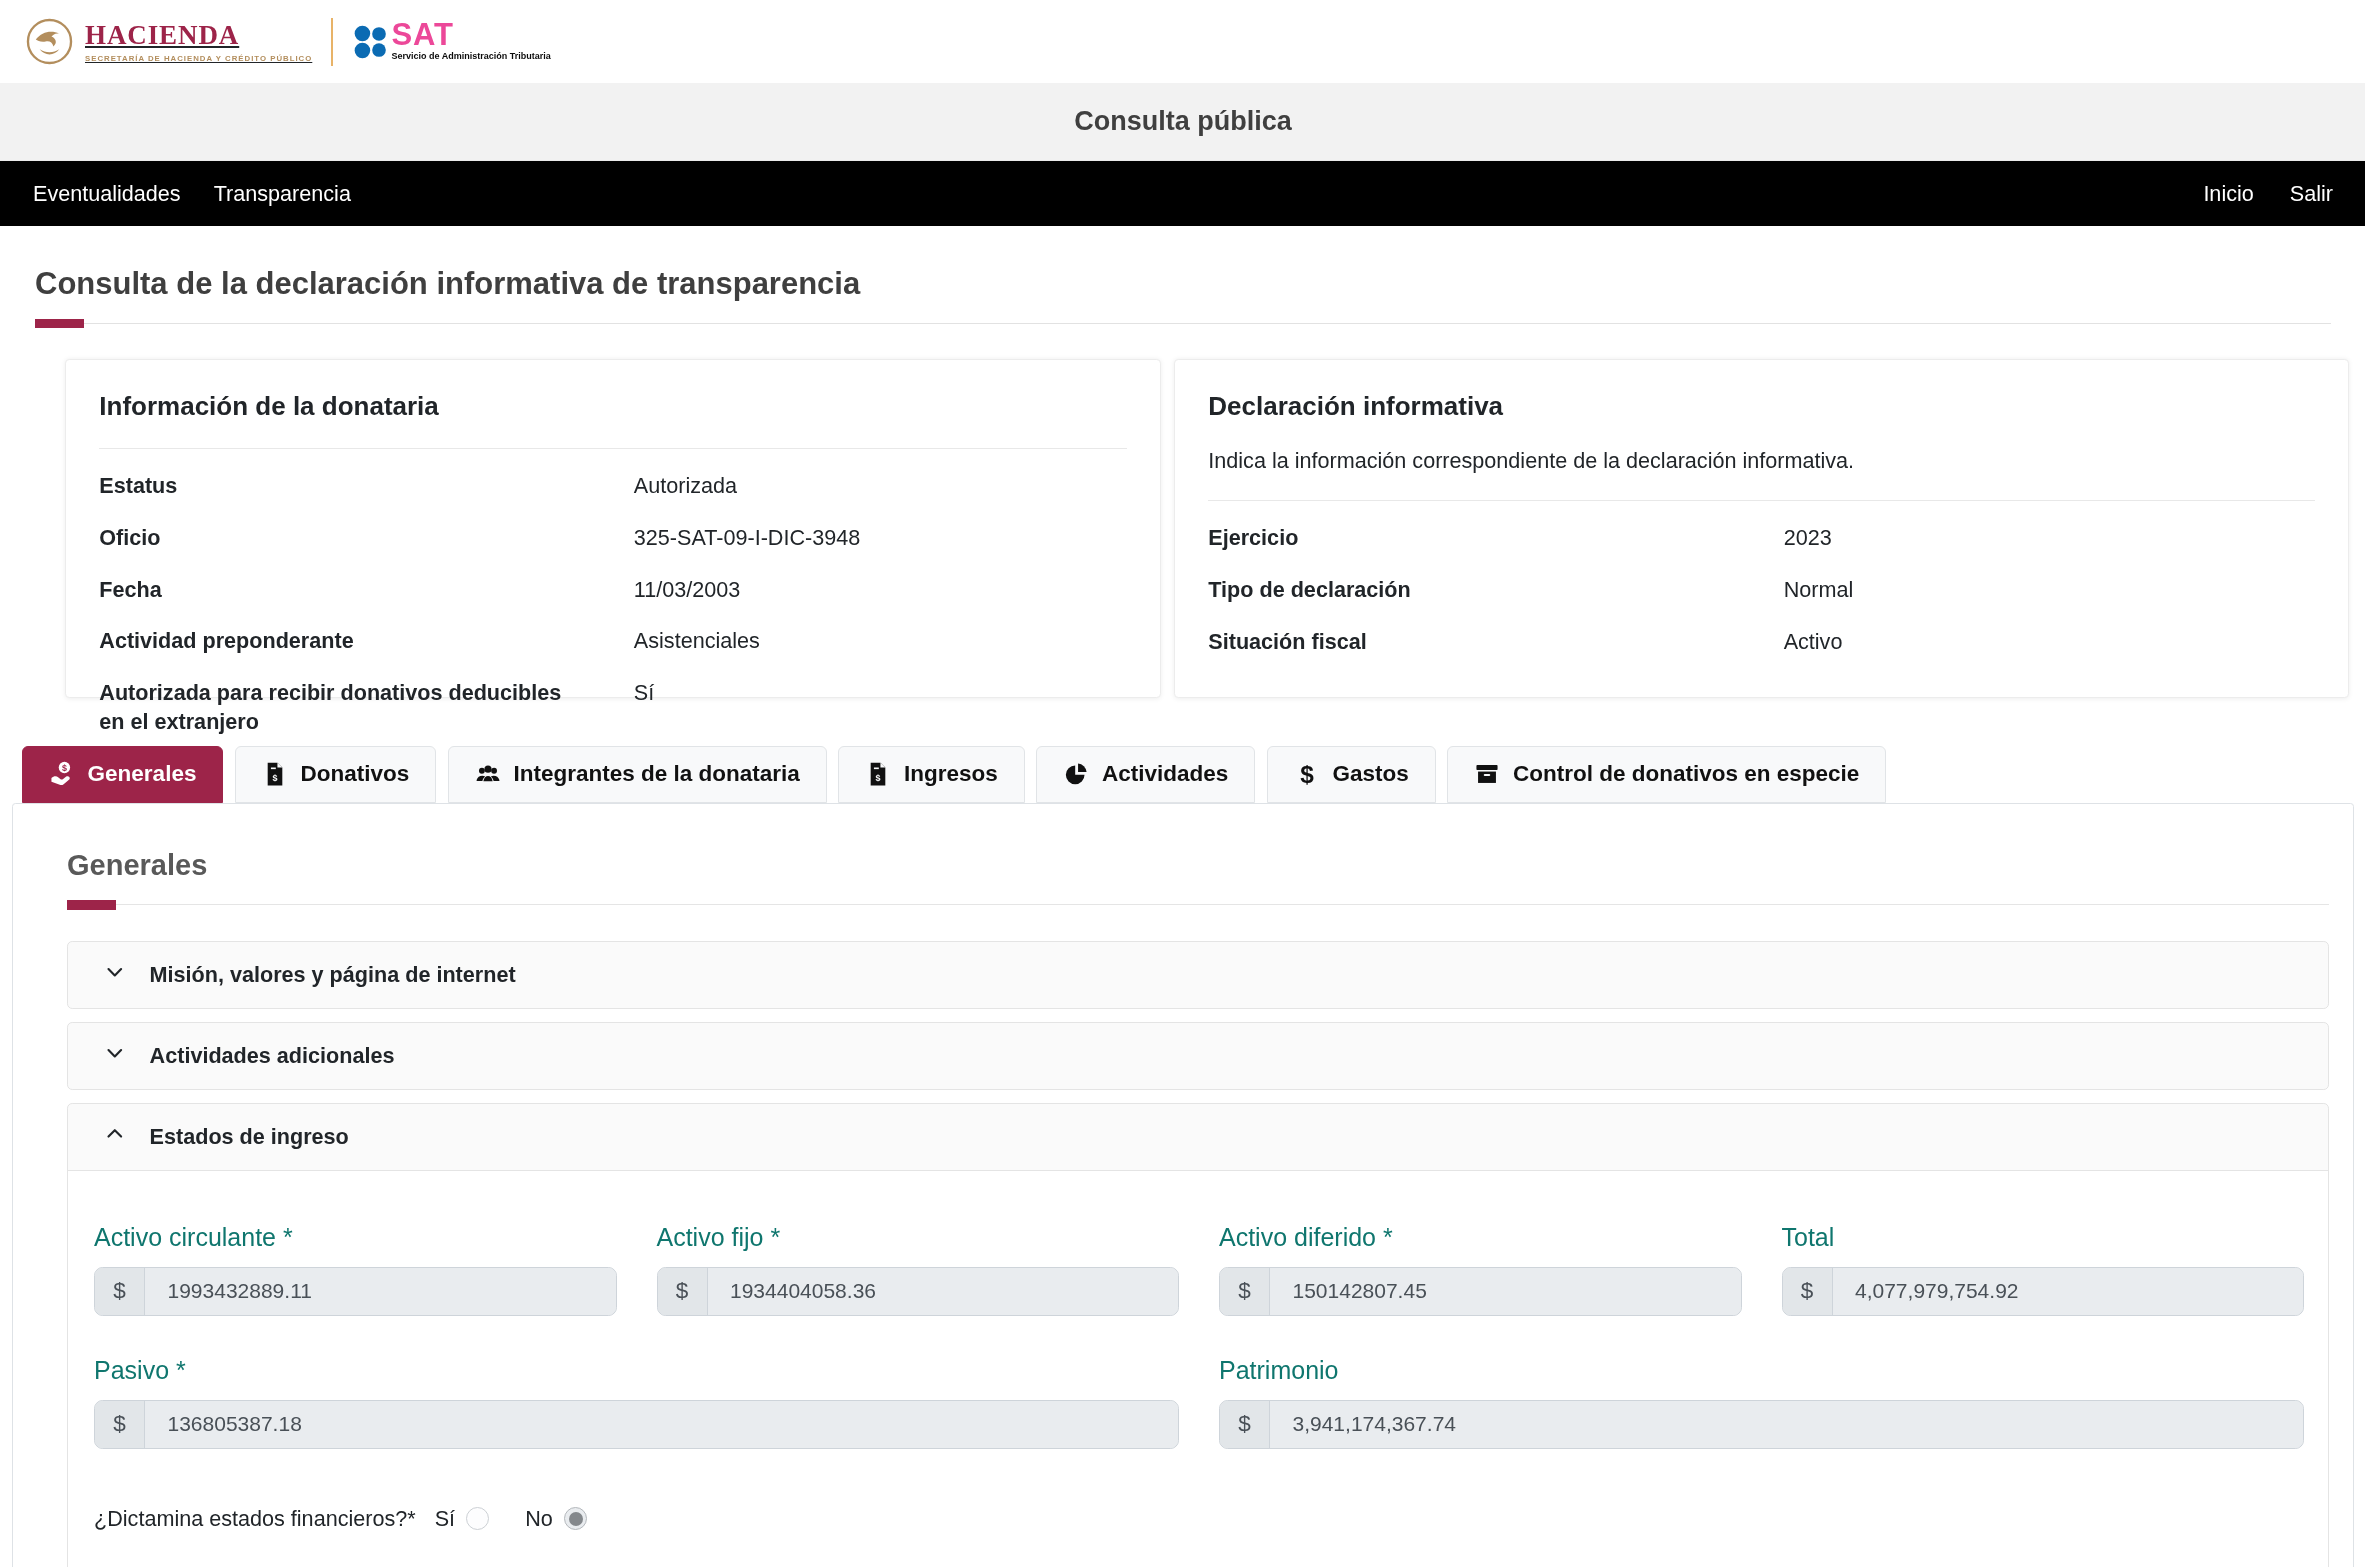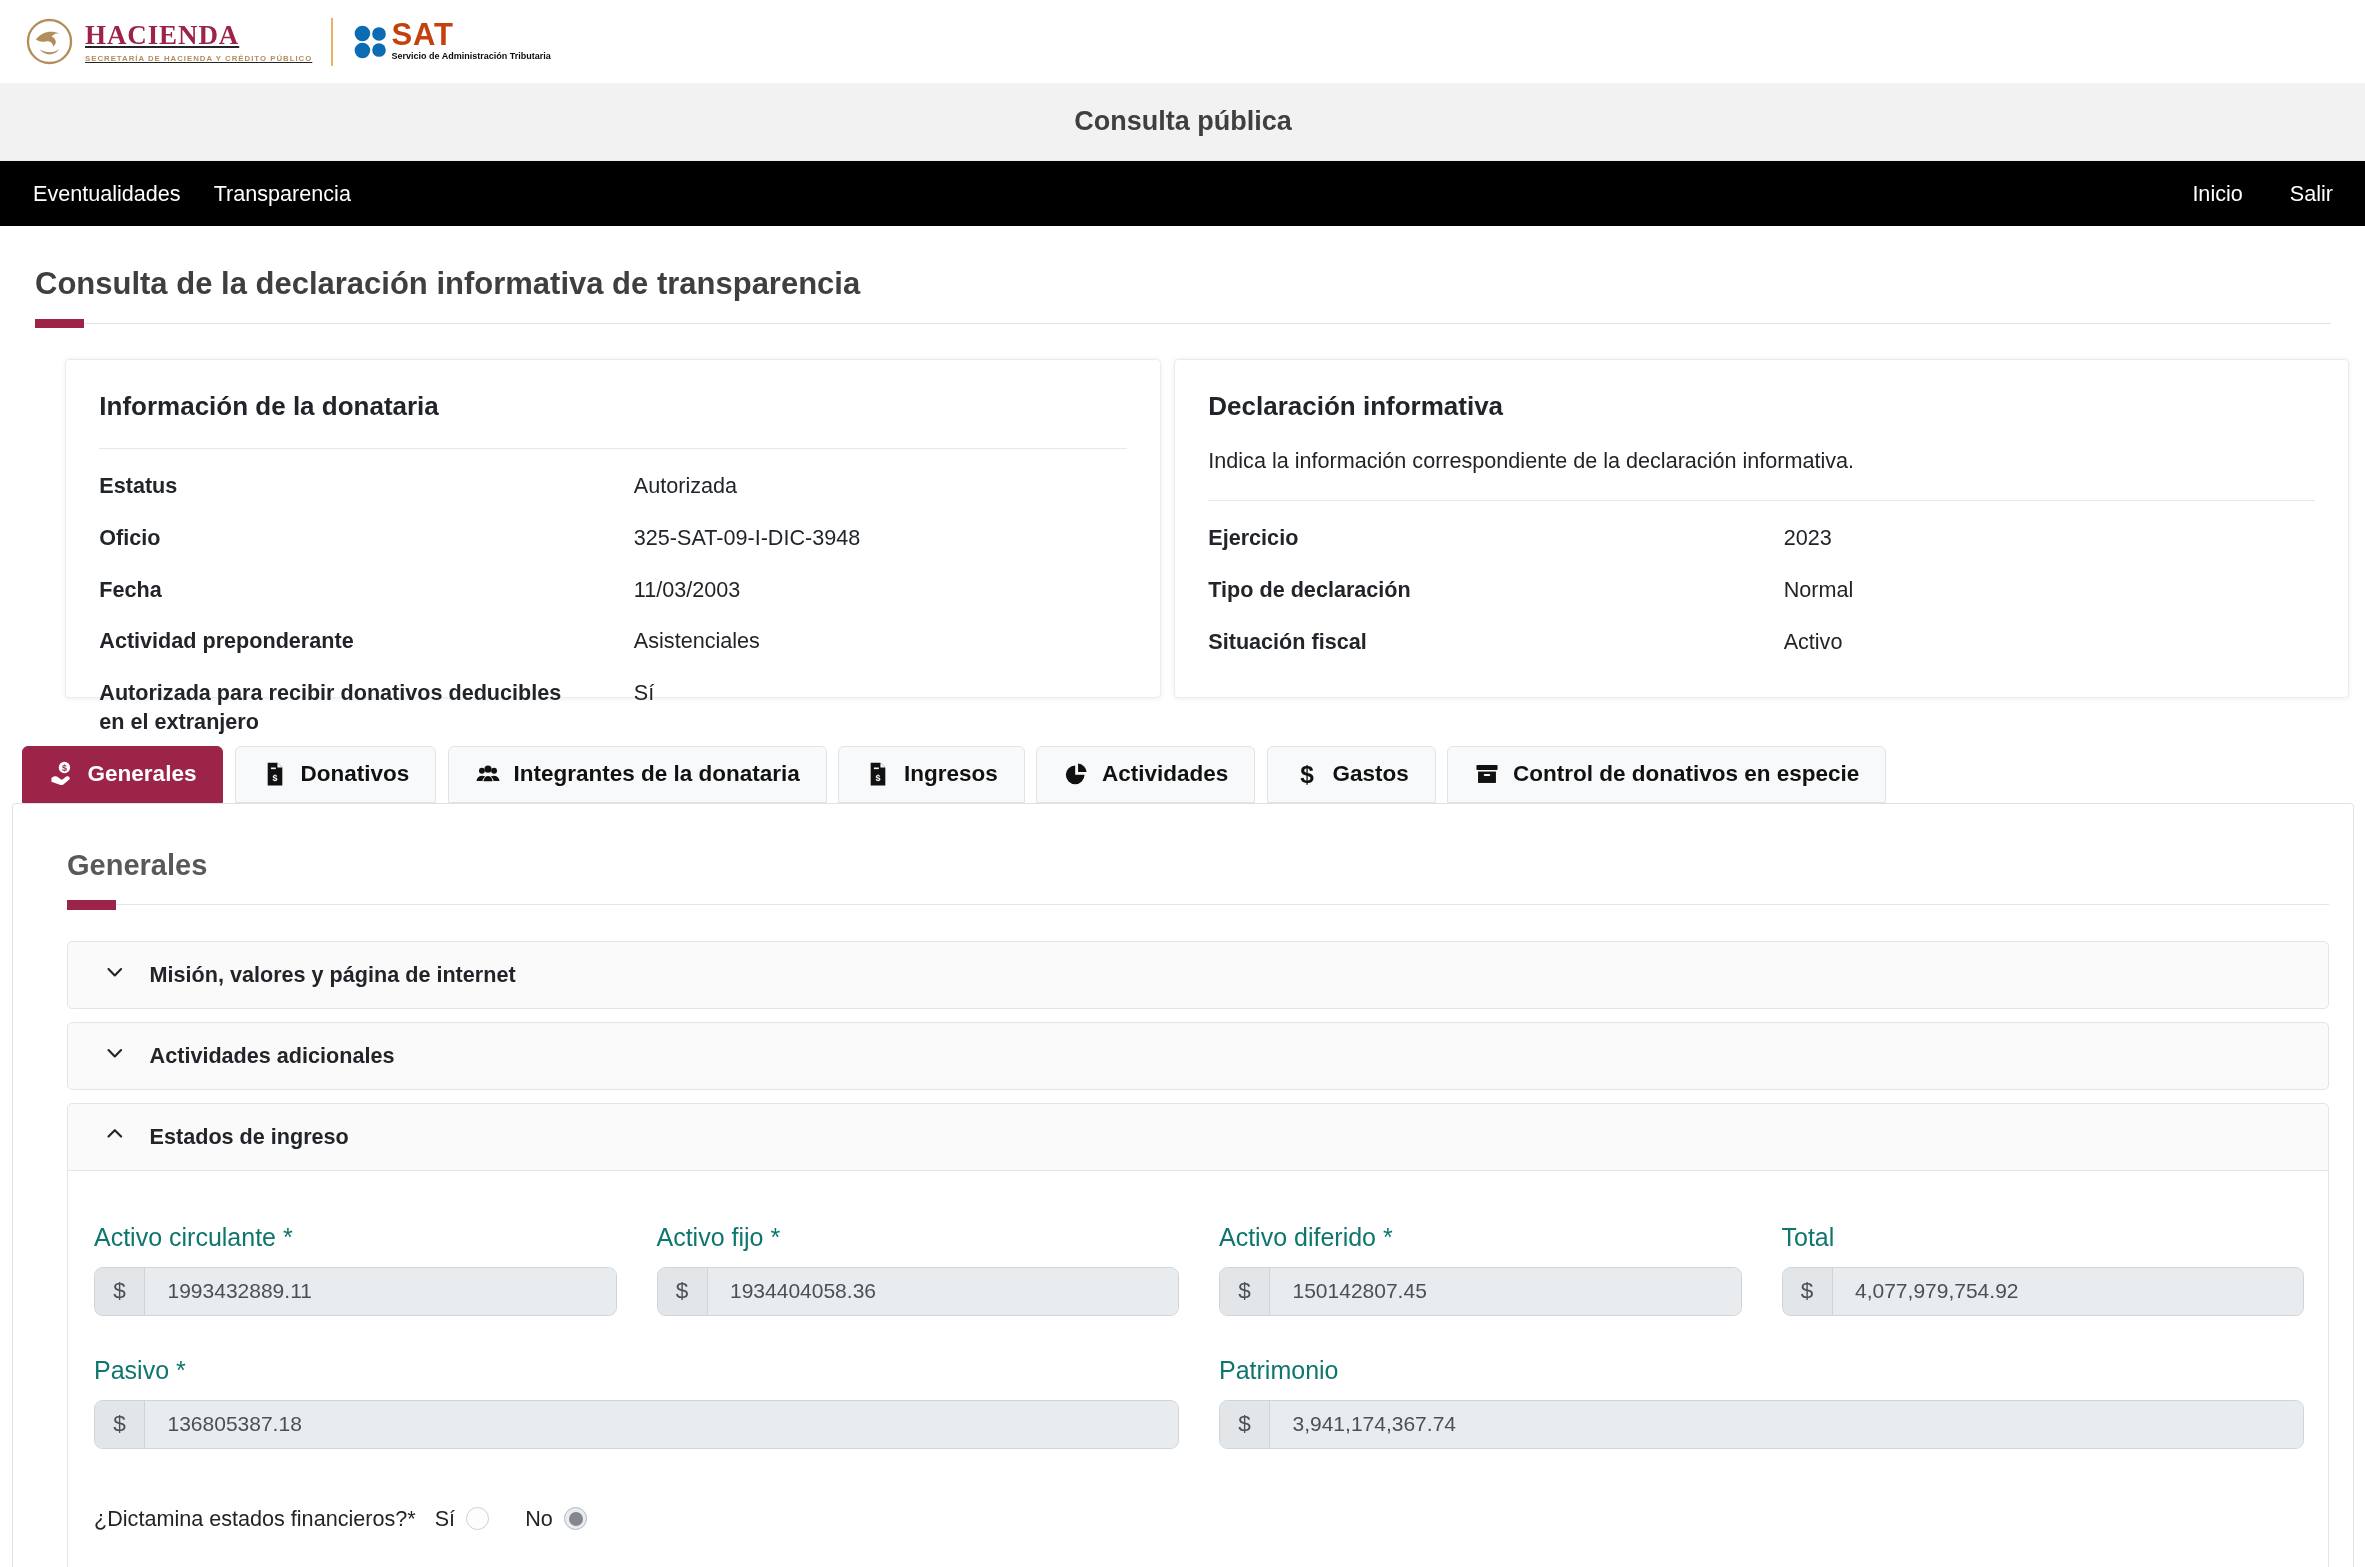--- a/index.html
+++ b/index.html
@@ -12,33 +12,33 @@
   .seal svg { width: 47px; height: 47px; display: block; }
   .hac-block { margin-left: 12px; text-decoration: underline; }
   .hac-title { font-family: "Liberation Serif", serif; font-weight: bold;
     font-size: 27px; color: #9d2449; letter-spacing: 0.9px; }
   .hac-sub { font-size: 7.8px; font-weight: bold; color: #b38e5d;
     letter-spacing: 1px; margin-top: 3.5px; }
   .logo-divider { width: 1.7px; height: 48px; background: #e8b368; margin: 0 19px; }
   .sat-block { display: flex; align-items: center; }
   .sat-dots svg { width: 36px; height: 36px; display: block; }
   .sat-text { margin-left: 3.5px; }
-  .sat-title { font-size: 31px; font-weight: 900; color: #c2410c; line-height: .85; letter-spacing: 0.9px; }
+  .sat-title { font-size: 31px; font-weight: 900; color: #ec4899; line-height: .85; letter-spacing: 0.9px; }
   .sat-sub { font-size: 9px; font-weight: bold; color: #0b0b0b; margin-top: 1.7px; }
 
   
   .subheader { height: 78px; background: #f2f2f2; display: flex; align-items: center;
     justify-content: center; font-size: 27px; font-weight: bold; color: #3f3f3f;
     border-bottom: 0.9px solid #ebebeb; }
 
   
   .navbar { height: 65px; background: #000000; display: flex; align-items: center;
     padding: 0 33px; color: #fff; font-size: 21.6px; }
   .nav-left { display: flex; gap: 33px; }
-  .nav-right { margin-left: auto; display: flex; gap: 47px; }
+  .nav-right { margin-left: auto; display: flex; gap: 36px; }
   .nav-link { cursor: pointer; }
 
   
   .page-title { margin: 40px 0 0 35px; font-size: 31px; font-weight: bold; color: #3f3f3f; }
   .title-rule { margin: 21px 35px 0 35px; height: 0.9px; background: #e2e2e2; position: relative; }
   .title-rule::before { content: ""; position: absolute; left: 0; top: -4.3px;
     width: 49px; height: 9.5px; background: #9d2449; }
 
   
   .cards { display: flex; gap: 13px; margin: 35px 17.3px 0 17.3px; }

